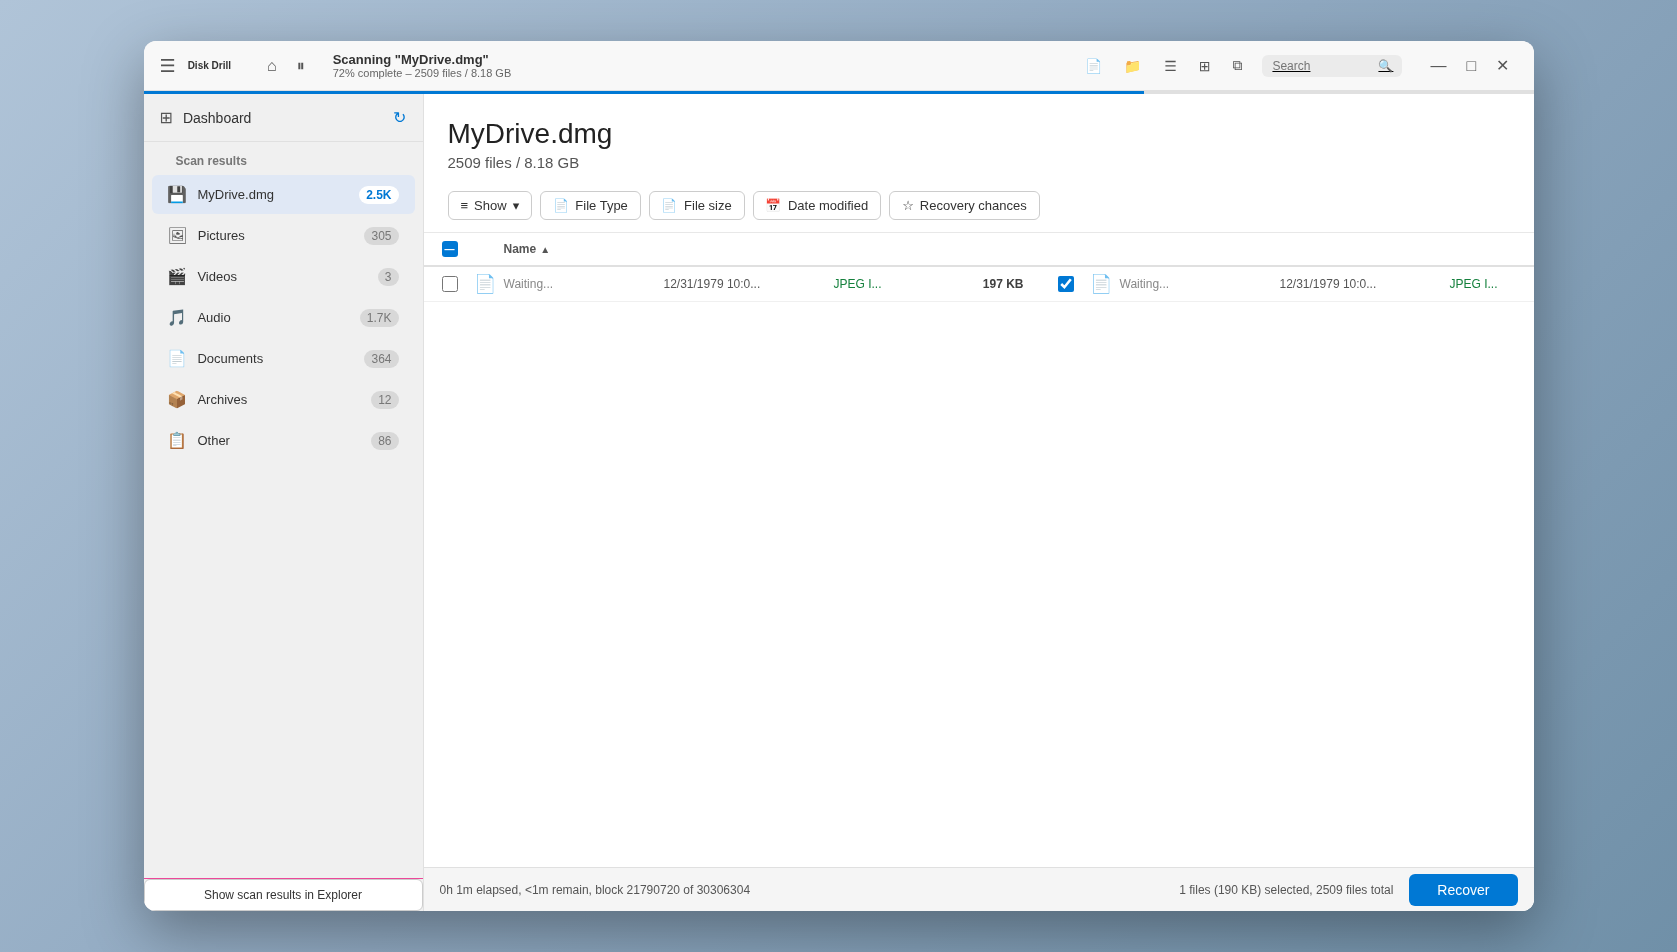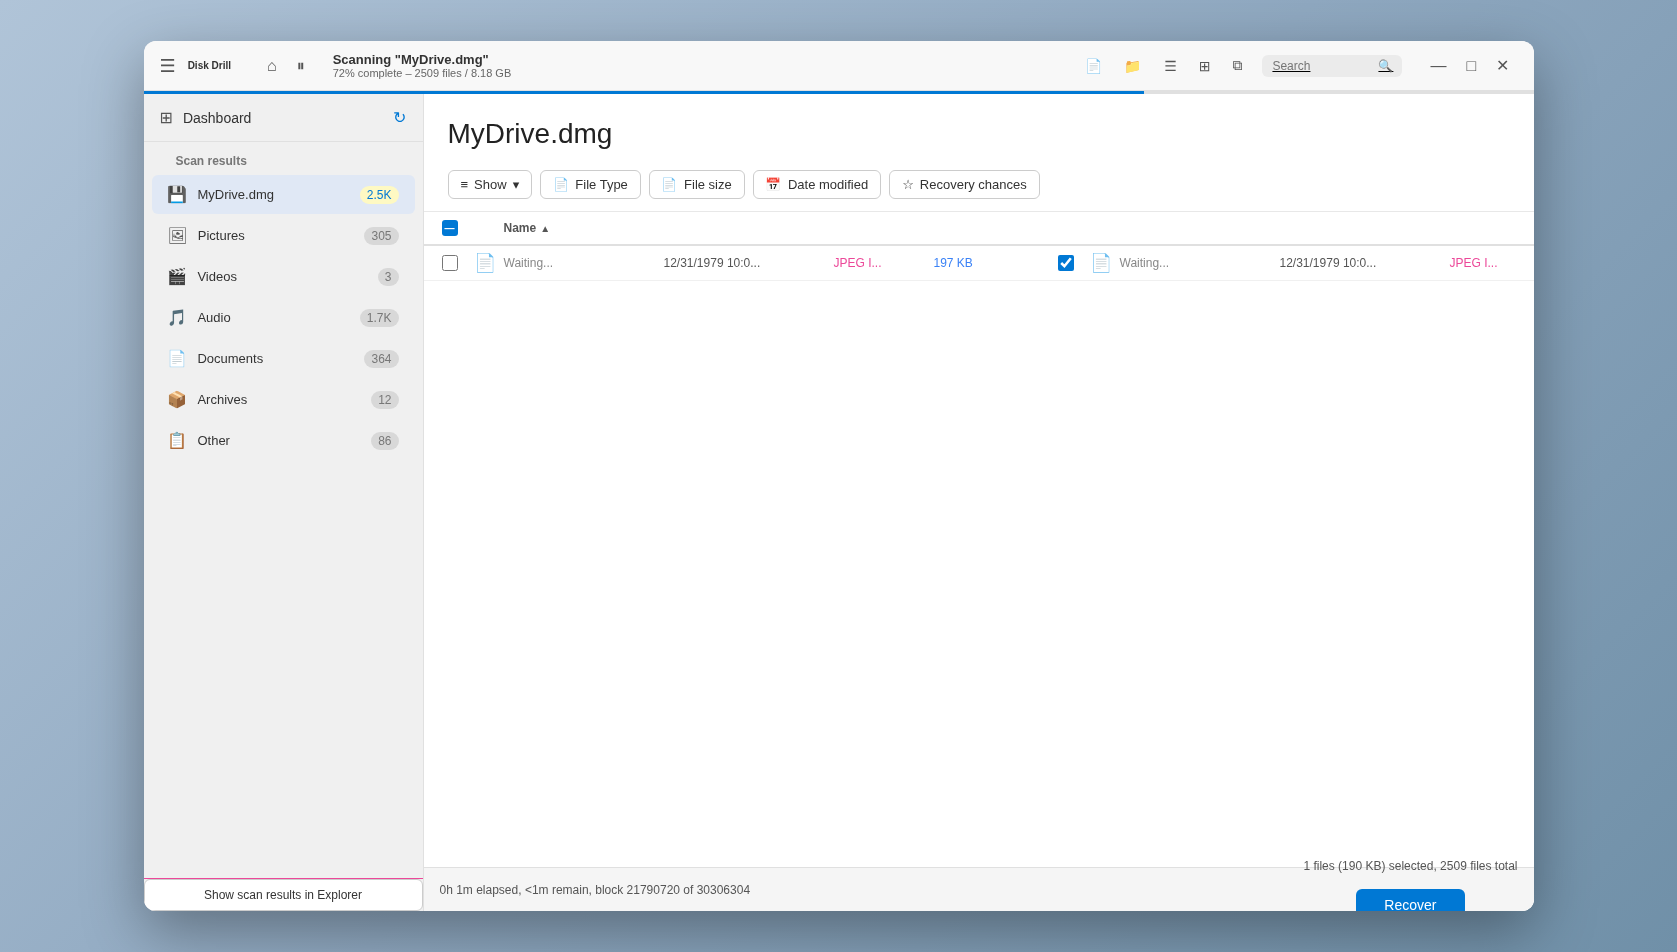--- a/index.html
+++ b/index.html
@@ -174,21 +174,21 @@
     .sidebar-item.active { background: #e0e8f5; }
     .sidebar-item-icon { font-size: 16px; color: #555; }
     .sidebar-item-label { font-size: 13px; color: #333; flex: 1; }
     .sidebar-item-count {
       font-size: 12px;
       color: #777;
       background: #d8d8d8;
       padding: 2px 7px;
       border-radius: 10px;
     }
-    .sidebar-item.active .sidebar-item-count { background: #fef9c3; color: #0078d4; }
+    .sidebar-item.active .sidebar-item-count { background: #ffffff; color: #0078d4; font-weight: bold; }
     .sidebar-bottom {
       margin-top: auto;
       padding: 0;
       border-top: 1px solid #ec4899;
       text-decoration: underline;
     }
     .show-explorer-btn {
       width: 100%;
       background: white;
       border: 1px solid #ccc;
@@ -309,46 +309,47 @@
     .recovery-cell {
       font-size: 12px;
       color: #888;
     }
     .date-cell {
       font-size: 12px;
       color: #555;
     }
     .type-cell {
       font-size: 12px;
-      color: #ec4899;
+      color: #15803d;
     }
     .size-cell {
       font-size: 12px;
-      color: #3b82f6;
+      color: #404040;
+      text-align: right;
+      font-weight: bold;
     }
     
     .status-bar {
       height: 44px;
       background: #f5f5f5;
       border-top: 1px solid #e0e0e0;
       display: flex;
       align-items: center;
       justify-content: space-between;
       padding: 0 16px;
       flex-shrink: 0;
     }
     .status-left {
       font-size: 12px;
       color: #555;
     }
     .status-right {
       display: flex;
       align-items: center;
       gap: 16px;
-      flex-direction: column;
     }
     .status-selection {
       font-size: 12px;
       color: #555;
     }
     .recover-btn {
       background: #0078d4;
       color: white;
       border: none;
       border-radius: 6px;
@@ -471,20 +472,21 @@
 
       <div class="sidebar-bottom">
         <button class="show-explorer-btn">Show scan results in Explorer</button>
       </div>
     </div>
 
     <div class="content">
 
       <div class="content-header">
         <div class="content-title">MyDrive.dmg</div>
+        <div class="content-subtitle">2509 files / 8.18 GB</div>
       </div>
 
       <div class="filter-bar">
         <button class="filter-btn">
           <span>≡</span>
           <span>Show</span>
           <span>▾</span>
         </button>
         <button class="filter-btn">
           <span>📄</span>

